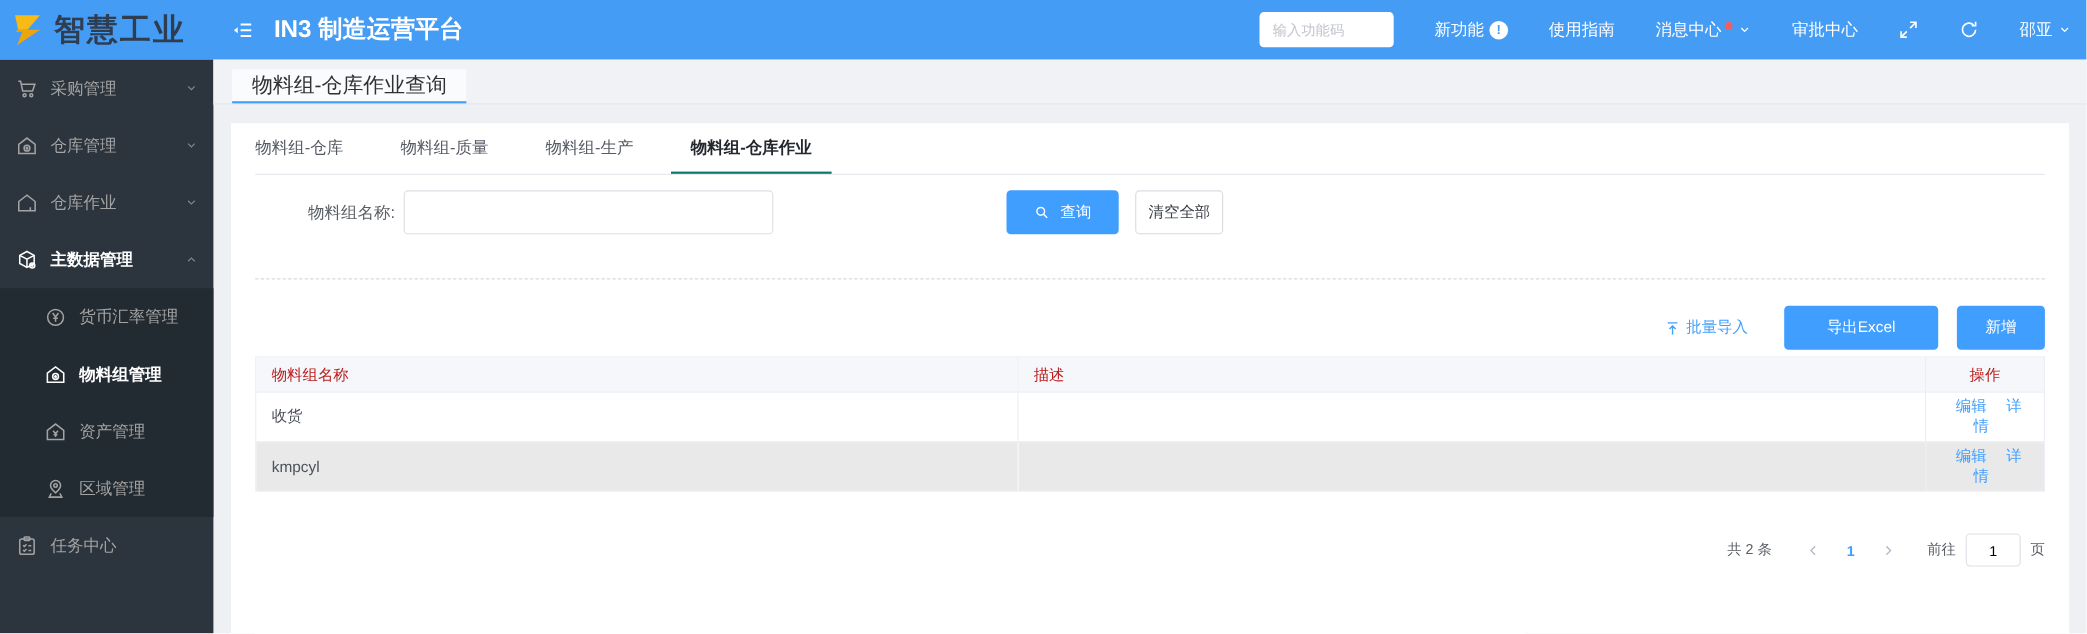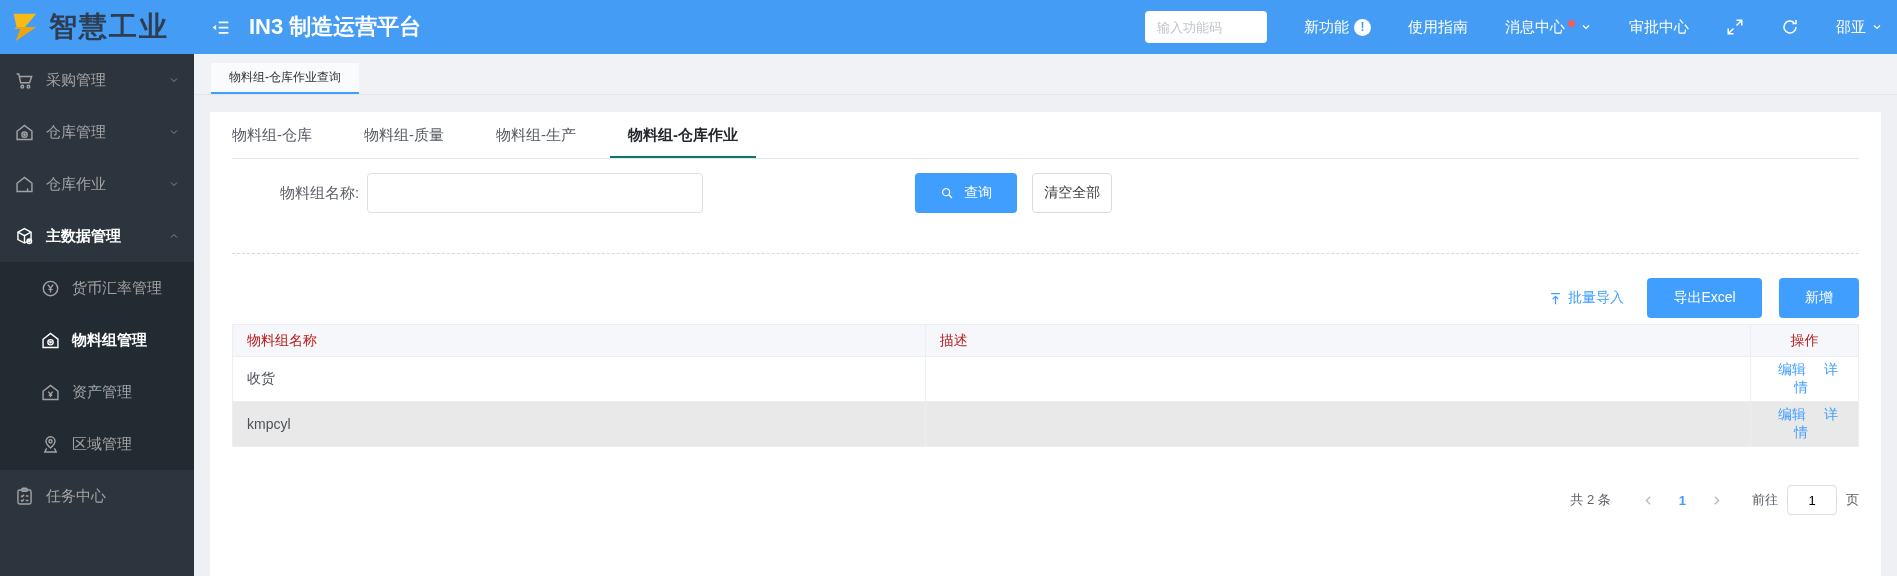--- a/index.html
+++ b/index.html
@@ -29,41 +29,41 @@
   .menu-item .chev { margin-left:auto; display:flex; color:#828b93; }
   .menu-item.parent-open { color:#fff; font-weight:bold; }
   .submenu { background:#232b32; }
   .submenu .menu-item { padding-left:40px; }
   .submenu .menu-item.active { color:#fff; font-weight:bold; }
   .mi svg, .chev svg { stroke:currentColor; }
 
   
   .main { position:absolute; left:194px; right:0; top:54px; bottom:0; display:flex; flex-direction:column; }
   .tagbar { height:41px; background:#f0f2f5; border-bottom:1px solid #e2e5ea; display:flex; align-items:stretch; padding-left:17px; }
-  .tag { display:flex; align-items:center; padding:0 18px; font-size:12px; color:#303133; background:#fafbfd; border-bottom:2px solid #409eff; cursor:pointer;margin-top:9px; }
+  .tag { display:flex; align-items:center; padding:0 18px; font-size:19px; color:#303133; background:#fafbfd; border-bottom:2px solid #409eff; cursor:pointer;margin-top:9px; }
   .card { margin:17px 16px 0; background:#fff; padding:0 22px; flex:1; }
 
   .tabs { display:flex; border-bottom:1px solid #e4e7ed; }
   .tab { height:46px; line-height:46px; padding:0 18px; margin-right:16px; font-size:15px; color:#565b63; cursor:pointer; white-space:nowrap; }
   .tab:first-child { padding-left:0; }
   .tab.active { color:#24282e; font-weight:bold; border-bottom:2px solid #0f766e; }
 
   .form-row { margin-top:14px; display:flex; align-items:center; }
   .form-label { margin-left:48px; font-size:15px; color:#5a5f66; margin-right:8px; white-space:nowrap; }
   .form-input { width:336px; height:40px; border:1px solid #dcdfe6; border-radius:4px; padding:0 12px; font-size:14px; outline:none; }
   .btn { height:40px; border-radius:4px; font-size:14px; display:flex; align-items:center; justify-content:center; cursor:pointer; border:none; white-space:nowrap; }
   .btn-primary { background:#409eff; color:#fff; }
   .btn-query { width:102px; margin-left:212px; gap:10px; }
   .btn-clear { width:80px; margin-left:15px; background:#fff; border:1px solid #d8dce2; color:#383d43; }
 
   .divider-dashed { border-top:1px dashed #d9d9d9; margin-top:40px; }
 
   .actions-row { margin-top:24px; display:flex; align-items:center; justify-content:flex-end; gap:17px; }
-  .import-link { color:#409eff; font-size:14px; display:flex; align-items:center; gap:5px; cursor:pointer; margin-right:6px; }
-  .btn-export { width:115px; }
+  .import-link { color:#409eff; font-size:14px; display:flex; align-items:center; gap:5px; cursor:pointer; margin-right:16px; }
+  .btn-export { width:140px; }
   .btn-add { width:80px; }
 
   .data-table { margin-top:6px; width:100%; border-collapse:collapse; table-layout:fixed; }
   .data-table th, .data-table td { border:1px solid #ebeef5; font-size:14px; padding:0 14px; text-align:left; overflow:hidden; }
   .data-table th { background:#f5f7fa; height:32px; color:#b91c1c; font-weight:normal; }
   .data-table td { height:45px; color:#4d5259; background:#fff; }
   .row-alt td { background:#e9e9e9; }
   .col-op-h, .col-op { text-align:center !important; }
   .op-link { color:#409eff; margin:0 7px; cursor:pointer; font-size:14px; }
 

